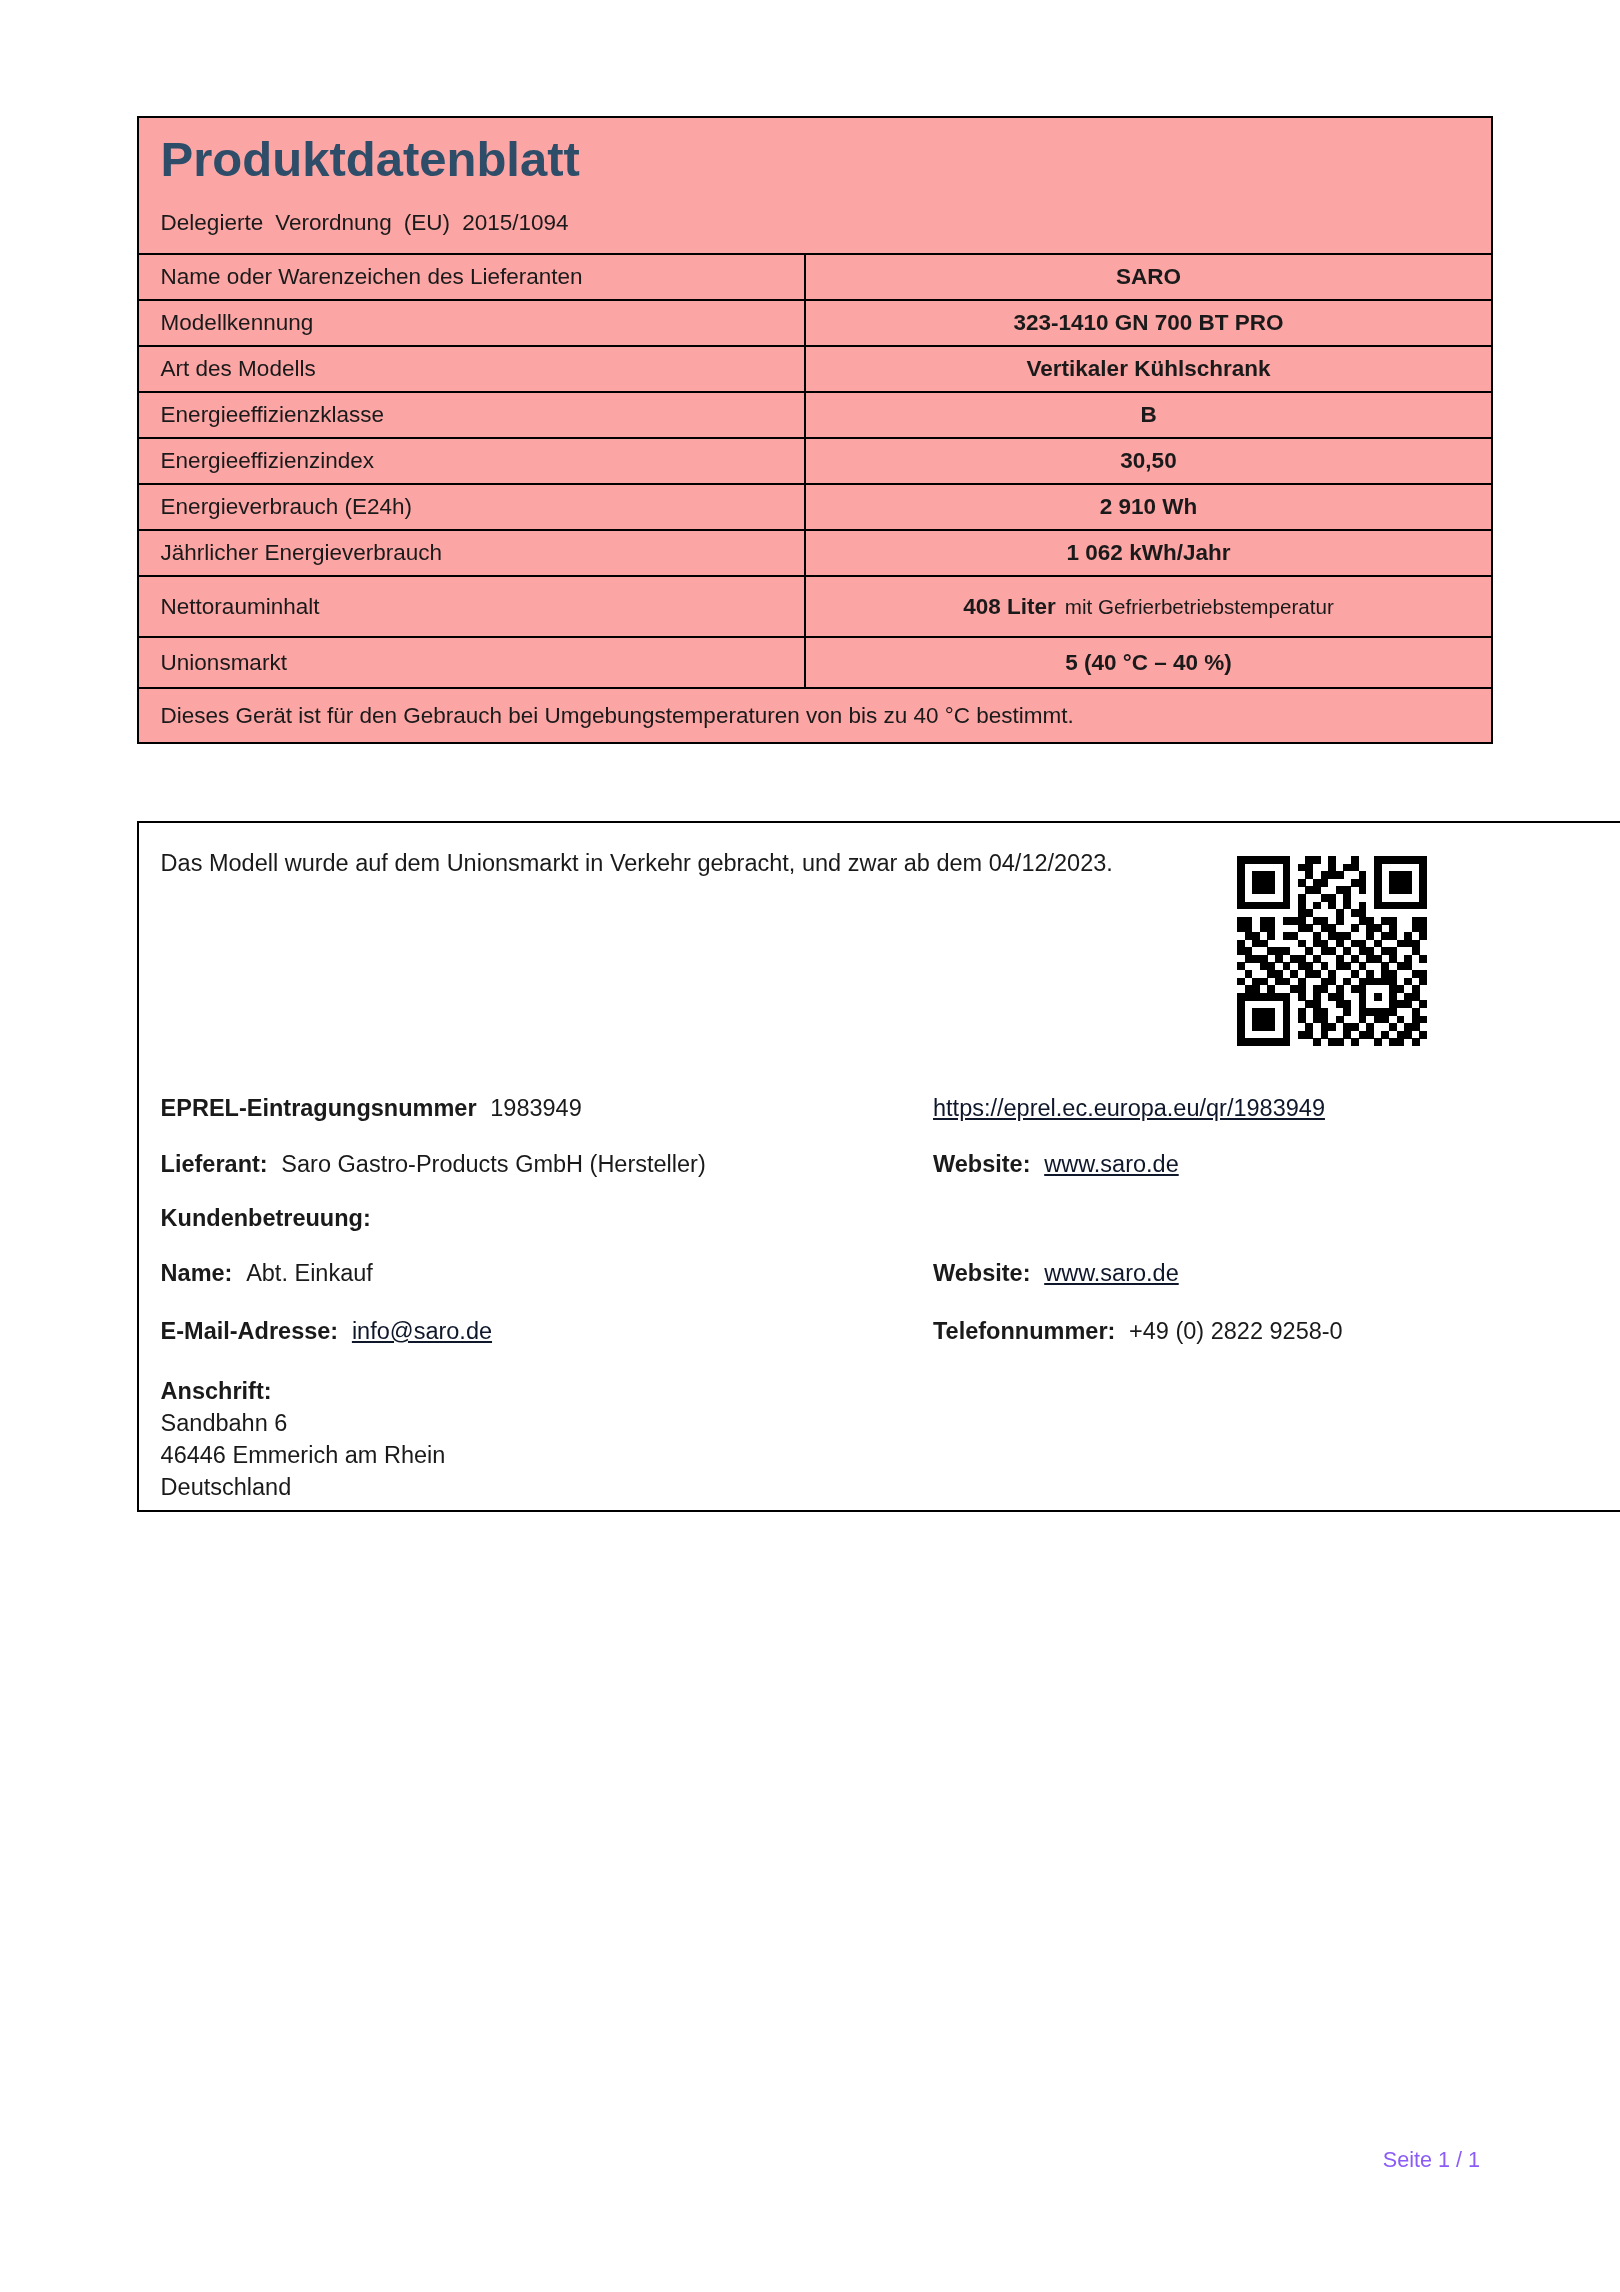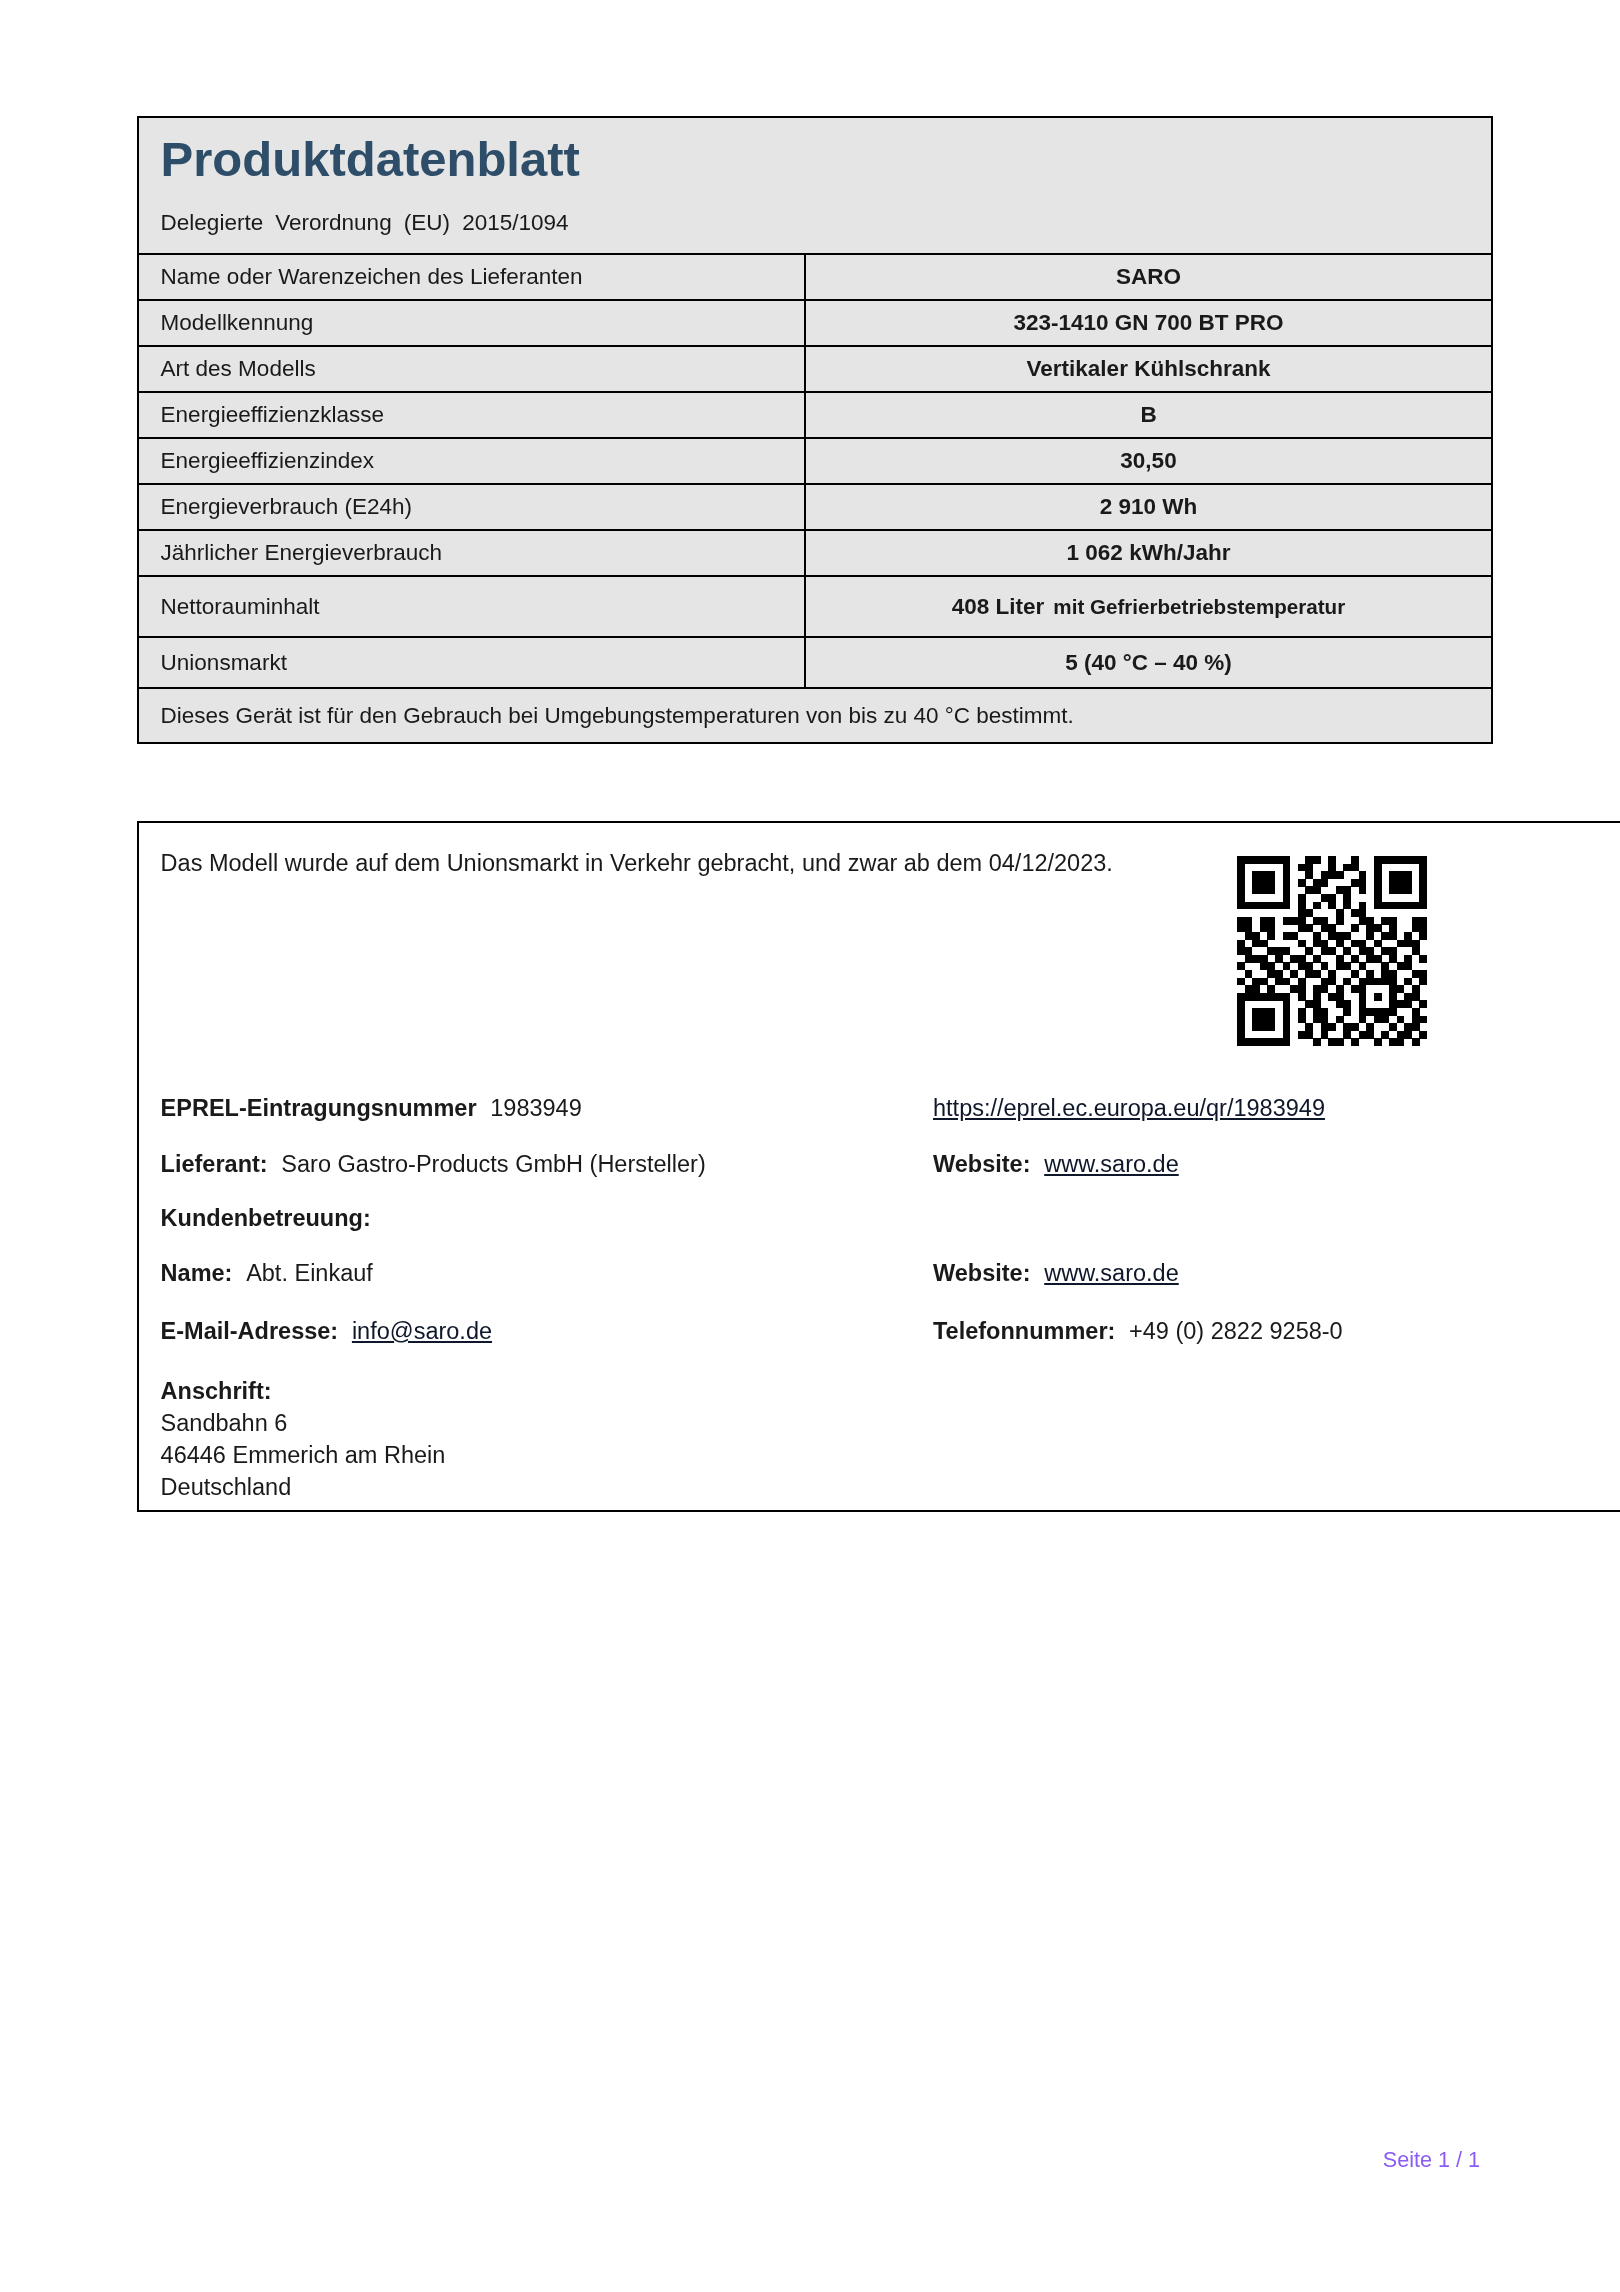--- a/index.html
+++ b/index.html
@@ -9,21 +9,21 @@
     font-family: "Liberation Sans", sans-serif;
     color: #1a1a1a;
     position: relative;
   }
   .page { position: absolute; inset: 0; background: #fff; }
 
   
   .spec-box {
     position: absolute; left: 137px; top: 116px; width: 1356px;
     border: 2.9px solid #000;
-    background: #e5e5e5;
+    background: #fca5a5;
   }
   .title-block { height: 137px; padding: 13.7px 21.6px 0 21.6px; border-bottom: 2px solid #000; }
   .doc-title {
     font-size: 49px; font-weight: bold; color: #2e4d68; letter-spacing: 0px;
     line-height: 55px;
   }
   .doc-subtitle { font-size: 22.5px; margin-top: 23.5px; word-spacing: 5.9px; }
 
   .spec-row { display: flex; border-bottom: 2px solid #000; }
   .spec-row:last-child { border-bottom: none; }
@@ -37,21 +37,21 @@
     font-size: 22.5px; font-weight: bold; text-align: center;
   }
   .h47 { height: 46px; }
   .section-row {
     height: 44px; border-bottom: 2px solid #000;
     display: flex; align-items: center; padding-left: 21.6px;
     font-size: 22.5px; font-weight: bold;
   }
   .netto-row { height: 61px; }
   .klima-row { height: 51px; }
-  .value-suffix { font-weight: bold; font-size: 20.6px; margin-left: 9px; }
+  .value-suffix { font-weight: normal; font-size: 20.6px; margin-left: 9px; }
   .note-row {
     height: 53px; display: flex; align-items: center; padding-left: 21.6px;
     font-size: 22.5px;
   }
 
   
   .market-box {
     position: absolute; left: 137px; top: 821px; width: 1564px; height: 691px;
     border: 2px solid #000; background: #fff;
   }

